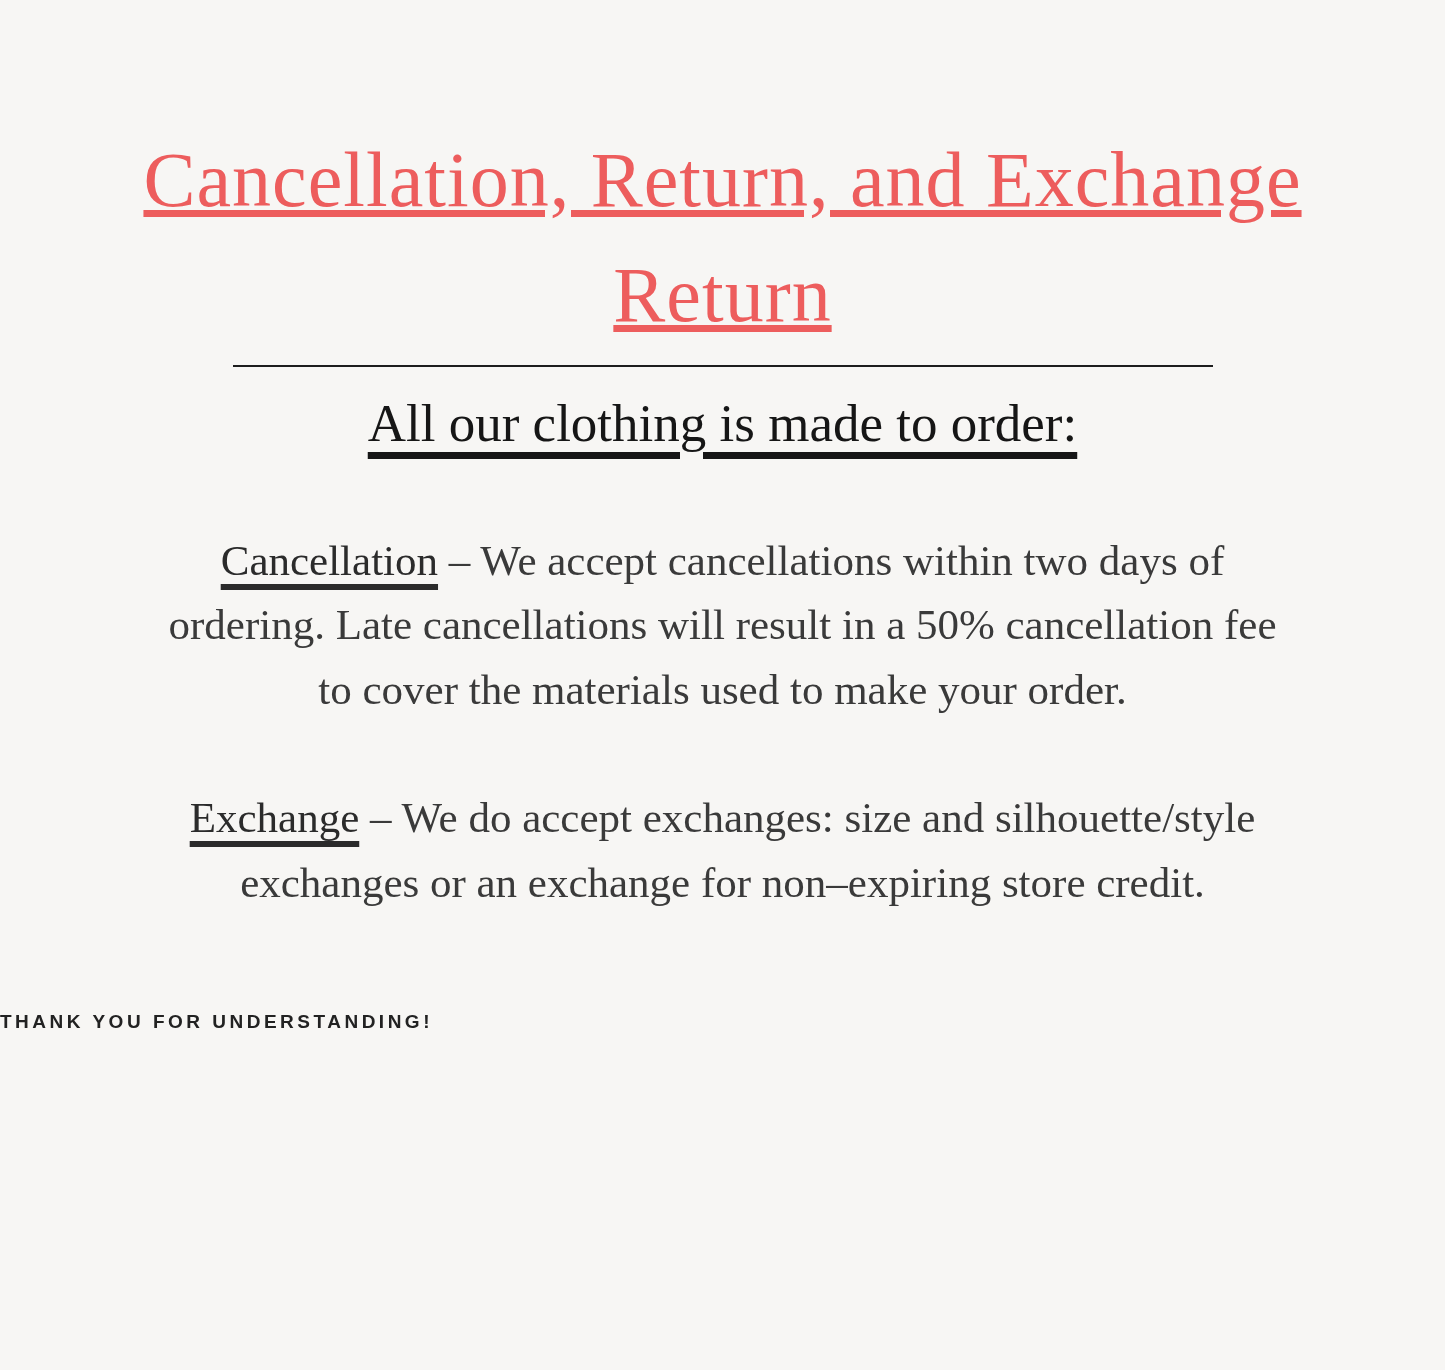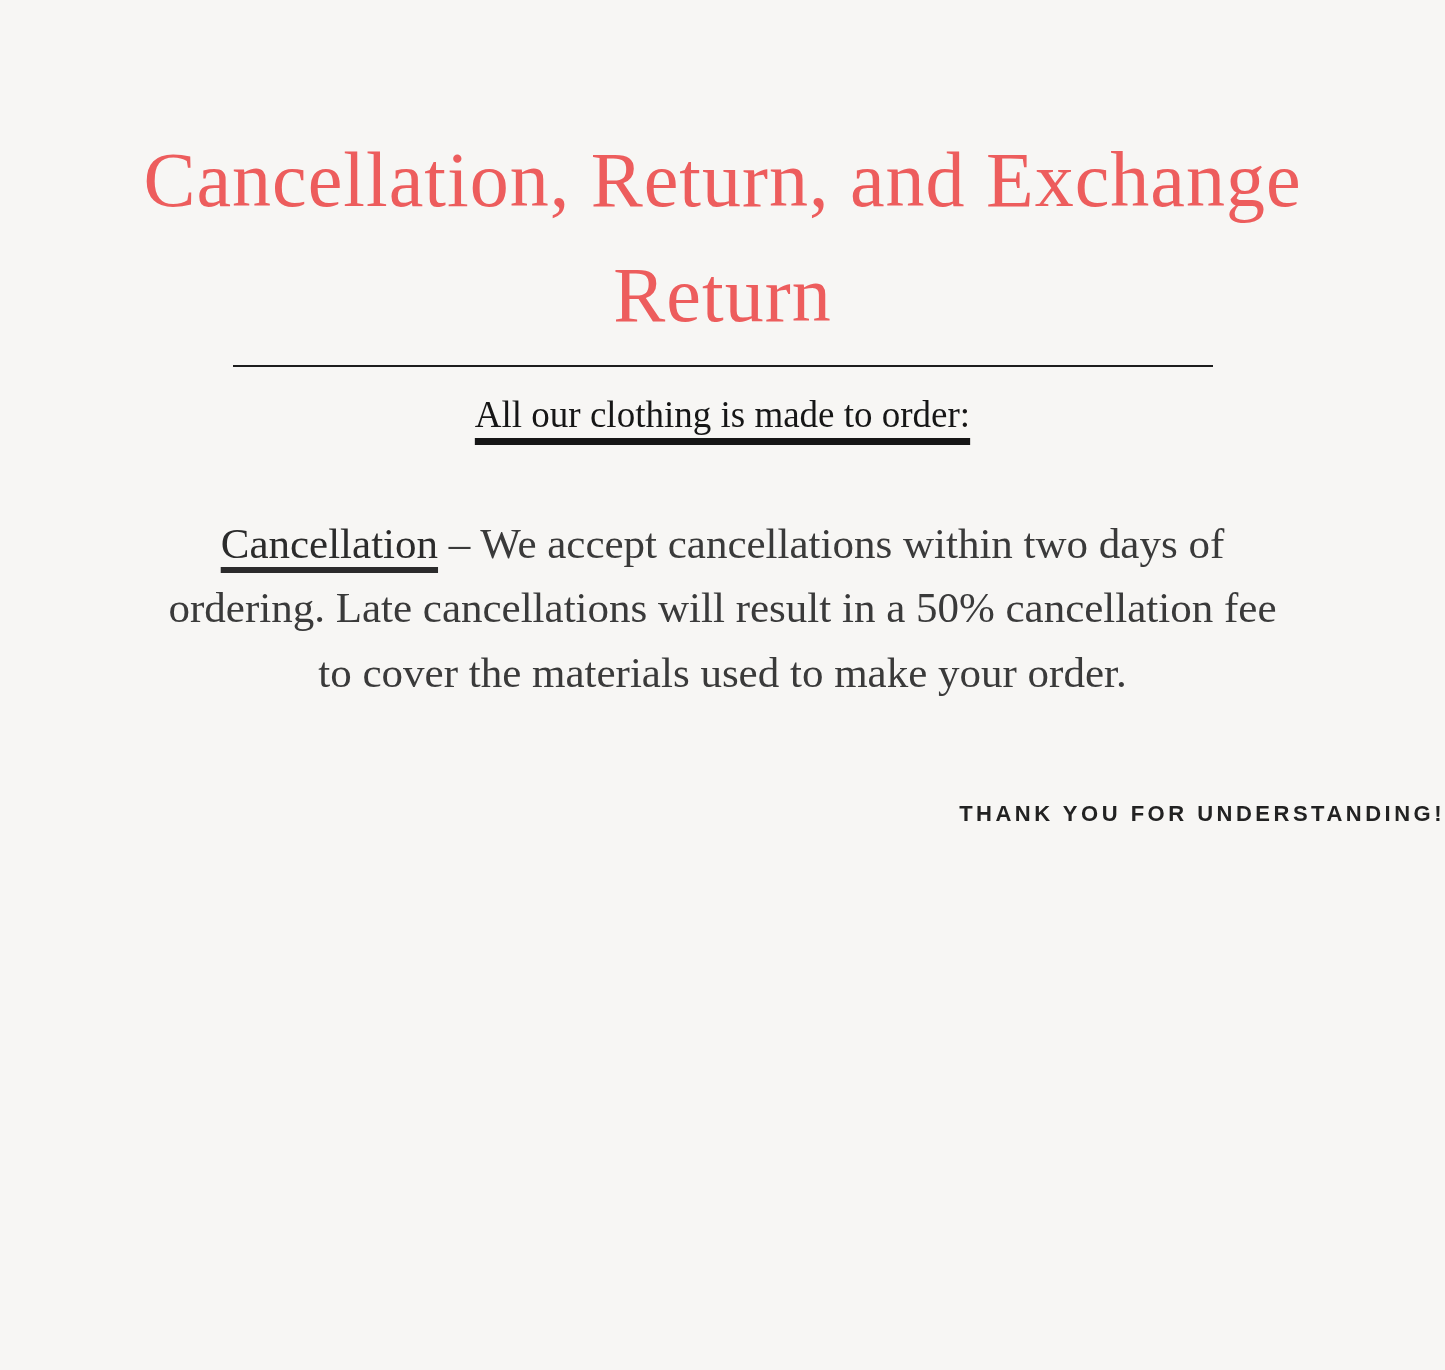--- a/index.html
+++ b/index.html
@@ -18,31 +18,31 @@
   .title {
     margin: 0;
     padding-top: 122px;
     text-align: center;
     font-size: 78px;
     font-weight: normal;
     letter-spacing: 1px;
     line-height: 1.48;
     color: #ed5d5d;
   }
-  .title-line { display: block; }
+  .title-line { display: block; text-decoration: underline; }
   .divider {
     width: 980px;
     height: 2px;
     background: #1d1d1d;
     margin: 12px auto 0 auto;
   }
   .subtitle {
     margin: 26px 0 0 0;
     text-align: center;
-    font-size: 37px;
+    font-size: 53px;
     font-weight: normal;
     color: #161616;
   }
   .u-thick {
     text-decoration: underline;
     text-decoration-thickness: 7px;
     text-underline-offset: 11px;
     text-decoration-skip-ink: auto;
   }
   .section {
@@ -57,23 +57,23 @@
   .keyword {
     color: #2b2b2b;
     text-decoration: underline;
     text-decoration-thickness: 6px;
     text-underline-offset: 9px;
     text-decoration-skip-ink: auto;
   }
   .body-text { white-space: pre-line; }
   .footer {
     margin-top: 90px;
-    text-align: right;
+    text-align: left;
     font-family: "Liberation Sans", sans-serif;
-    font-size: 22px;
+    font-size: 19px;
     font-weight: 700;
     letter-spacing: 3.5px;
     color: #222222;
     line-height: 1.75;
   }
 </style>
 </head>
 <body>
 
 <div class="page">
@@ -89,18 +89,22 @@
     <span class="u-thick">All our clothing is made to order:</span>
   </h2>
 
   <p class="section first">
     <span class="keyword">Cancellation</span><span class="body-text"> – We accept cancellations within two days of
 ordering. Late cancellations will result in a 50% cancellation fee
 to cover the materials used to make your order.</span>
   </p>
 
 
+  <p class="section">
+    <span class="keyword">Exchange</span><span class="body-text"> – We do accept exchanges: size and silhouette/style
+exchanges or an exchange for non–expiring store credit.</span>
+  </p>
 
   <div class="footer">
     <div>THANK YOU FOR UNDERSTANDING!</div>
   </div>
 
 </div>
 
 </body></html>

